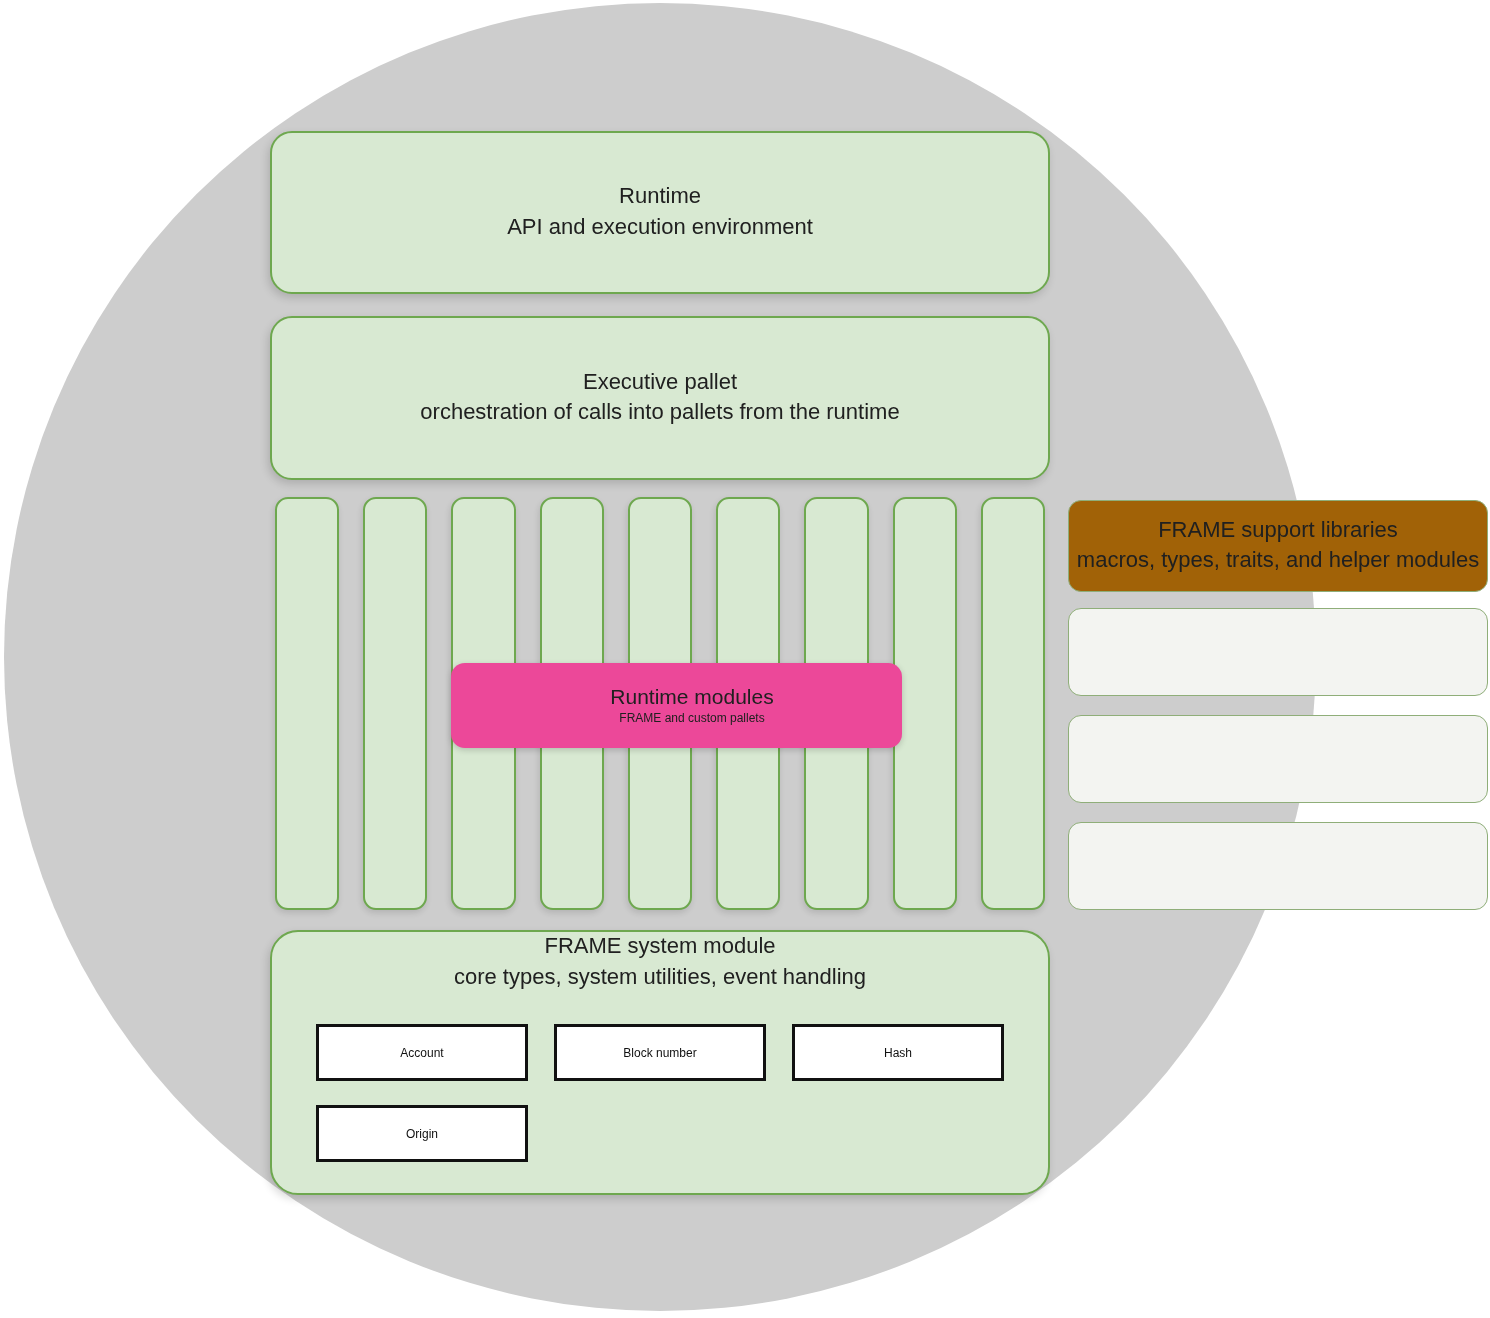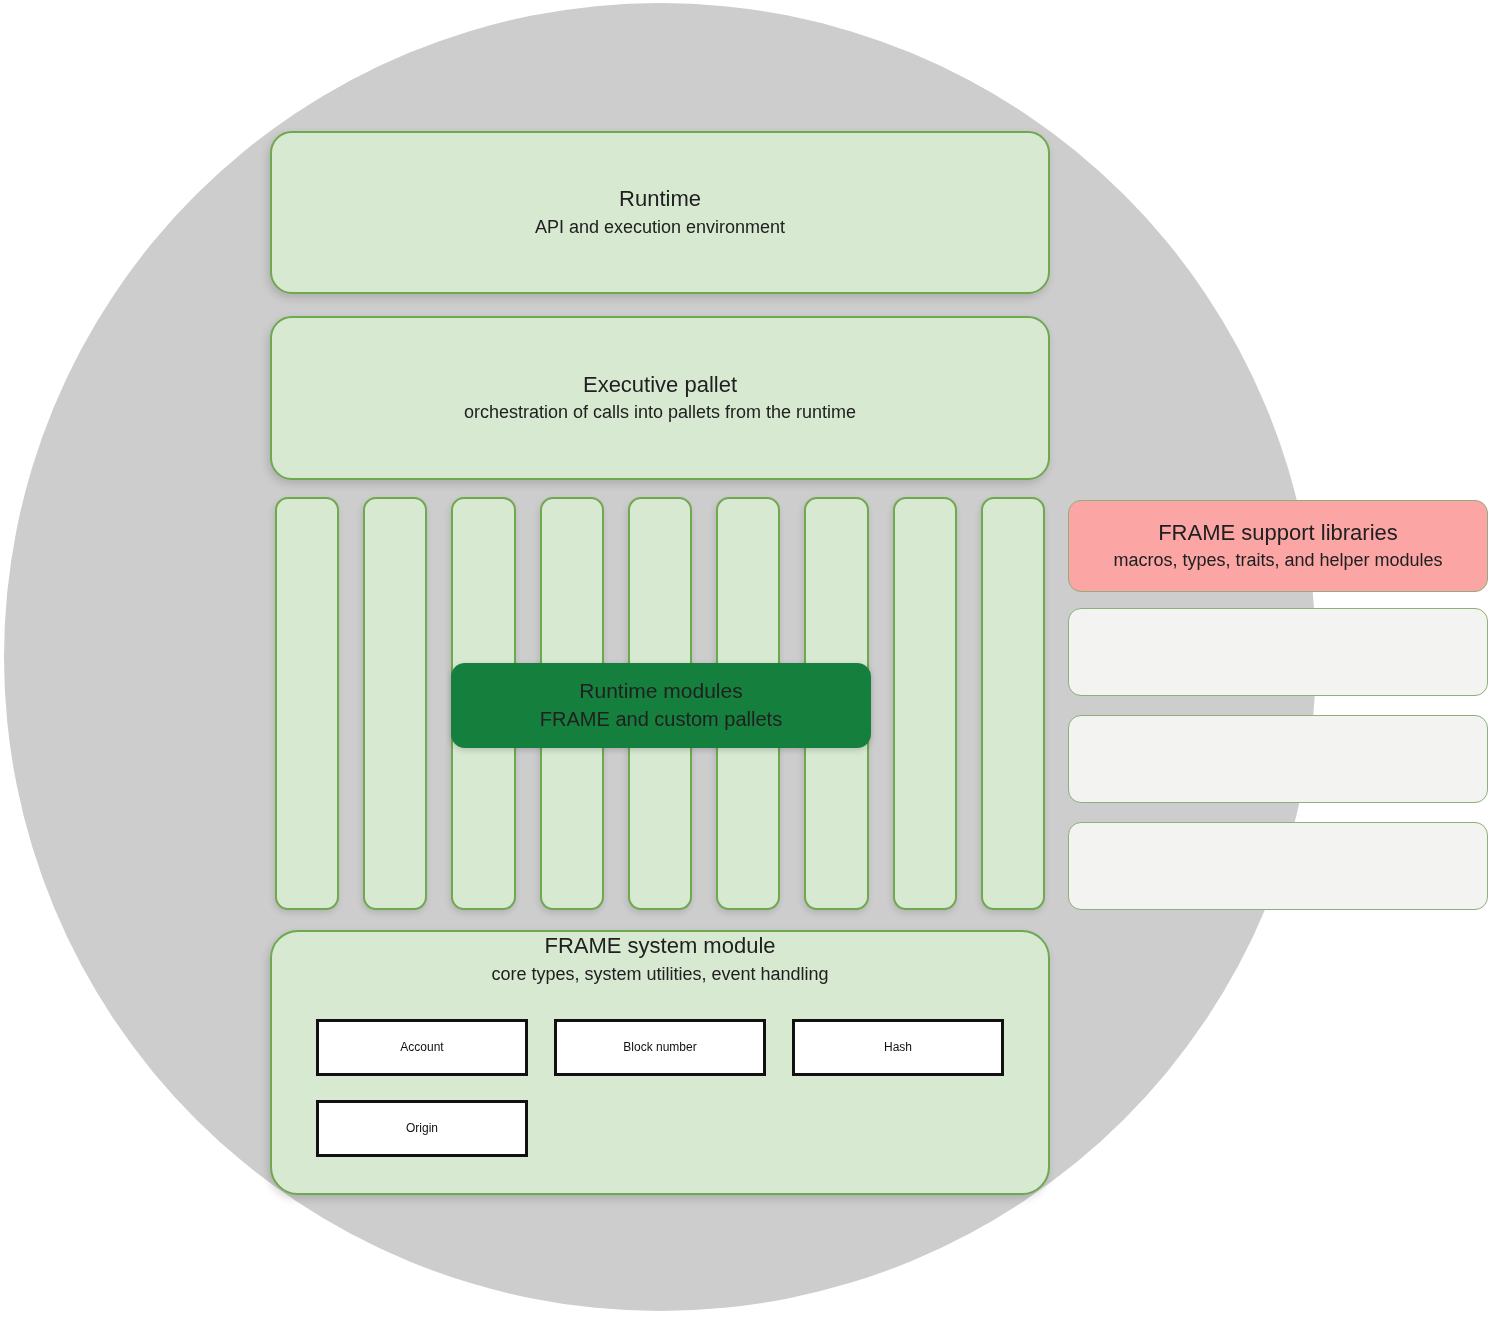--- a/index.html
+++ b/index.html
@@ -26,21 +26,21 @@
     border-radius: 50%;
     background: #cdcdcd;
   }
   
   .title {
     font-size: 22px;
     line-height: 1.3;
     color: #202020;
   }
   .subtitle {
-    font-size: 18px;
+    font-size: 22px;
     line-height: 1.45;
     color: #202020;
   }
   .centered-text {
     display: flex;
     flex-direction: column;
     align-items: center;
     justify-content: center;
     text-align: center;
   }
@@ -75,36 +75,37 @@
     box-shadow: -1px 3px 6px rgba(0,0,0,0.12);
   }
 
   
   .overlay-label {
     position: absolute;
     left: 451px;
     top: 663px;
     width: 420px;
     height: 85px;
-    background: #15803d;
+    background: #ec4899;
     border-radius: 14px;
     box-shadow: 0 2px 6px rgba(0,0,0,0.18);
     z-index: 3;
+    padding-left: 31px;
   }
   .overlay-label .title { font-size: 21px; }
-  .overlay-label .subtitle { font-size: 20px; }
+  .overlay-label .subtitle { font-size: 12px; }
 
   
   .support-box {
     position: absolute;
     left: 1068px;
     top: 500px;
     width: 420px;
     height: 92px;
-    background: #fca5a5;
+    background: #a16207;
     border: 1px solid #8fae79;
     border-radius: 13px;
     box-sizing: border-box;
     z-index: 2;
   }
   .placeholders {
     position: absolute;
     left: 1068px;
     top: 608px;
     width: 420px;

